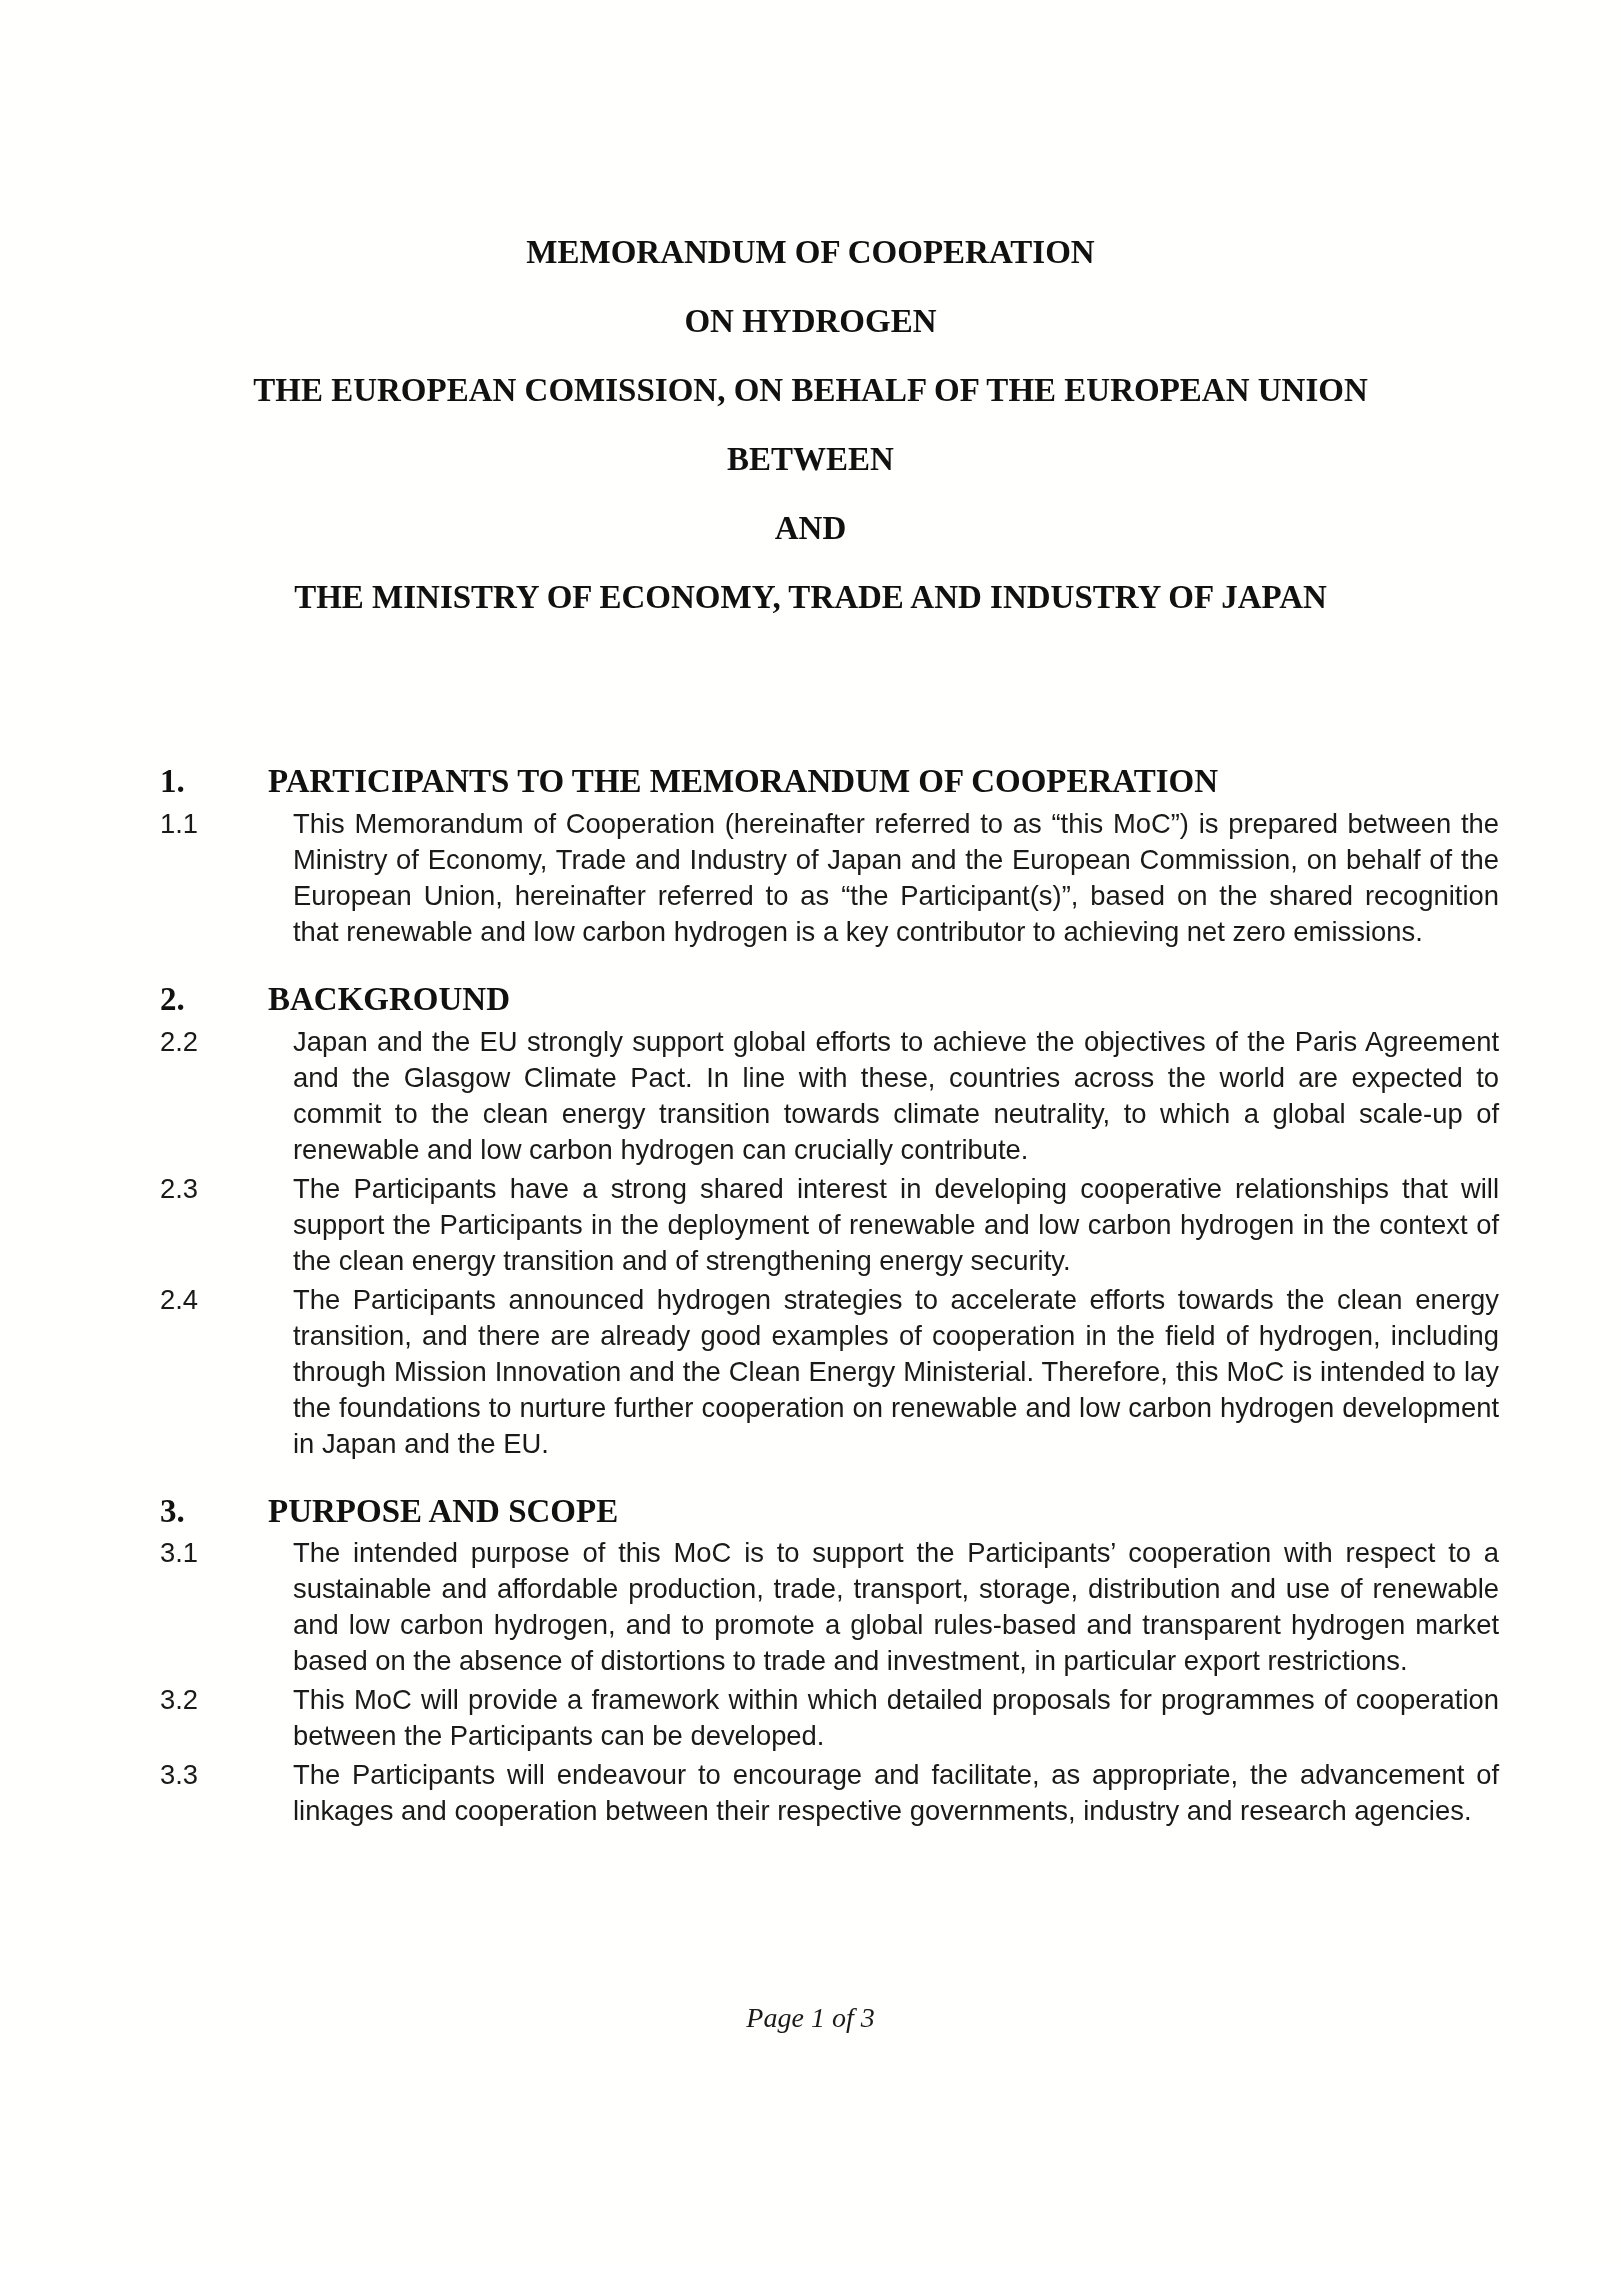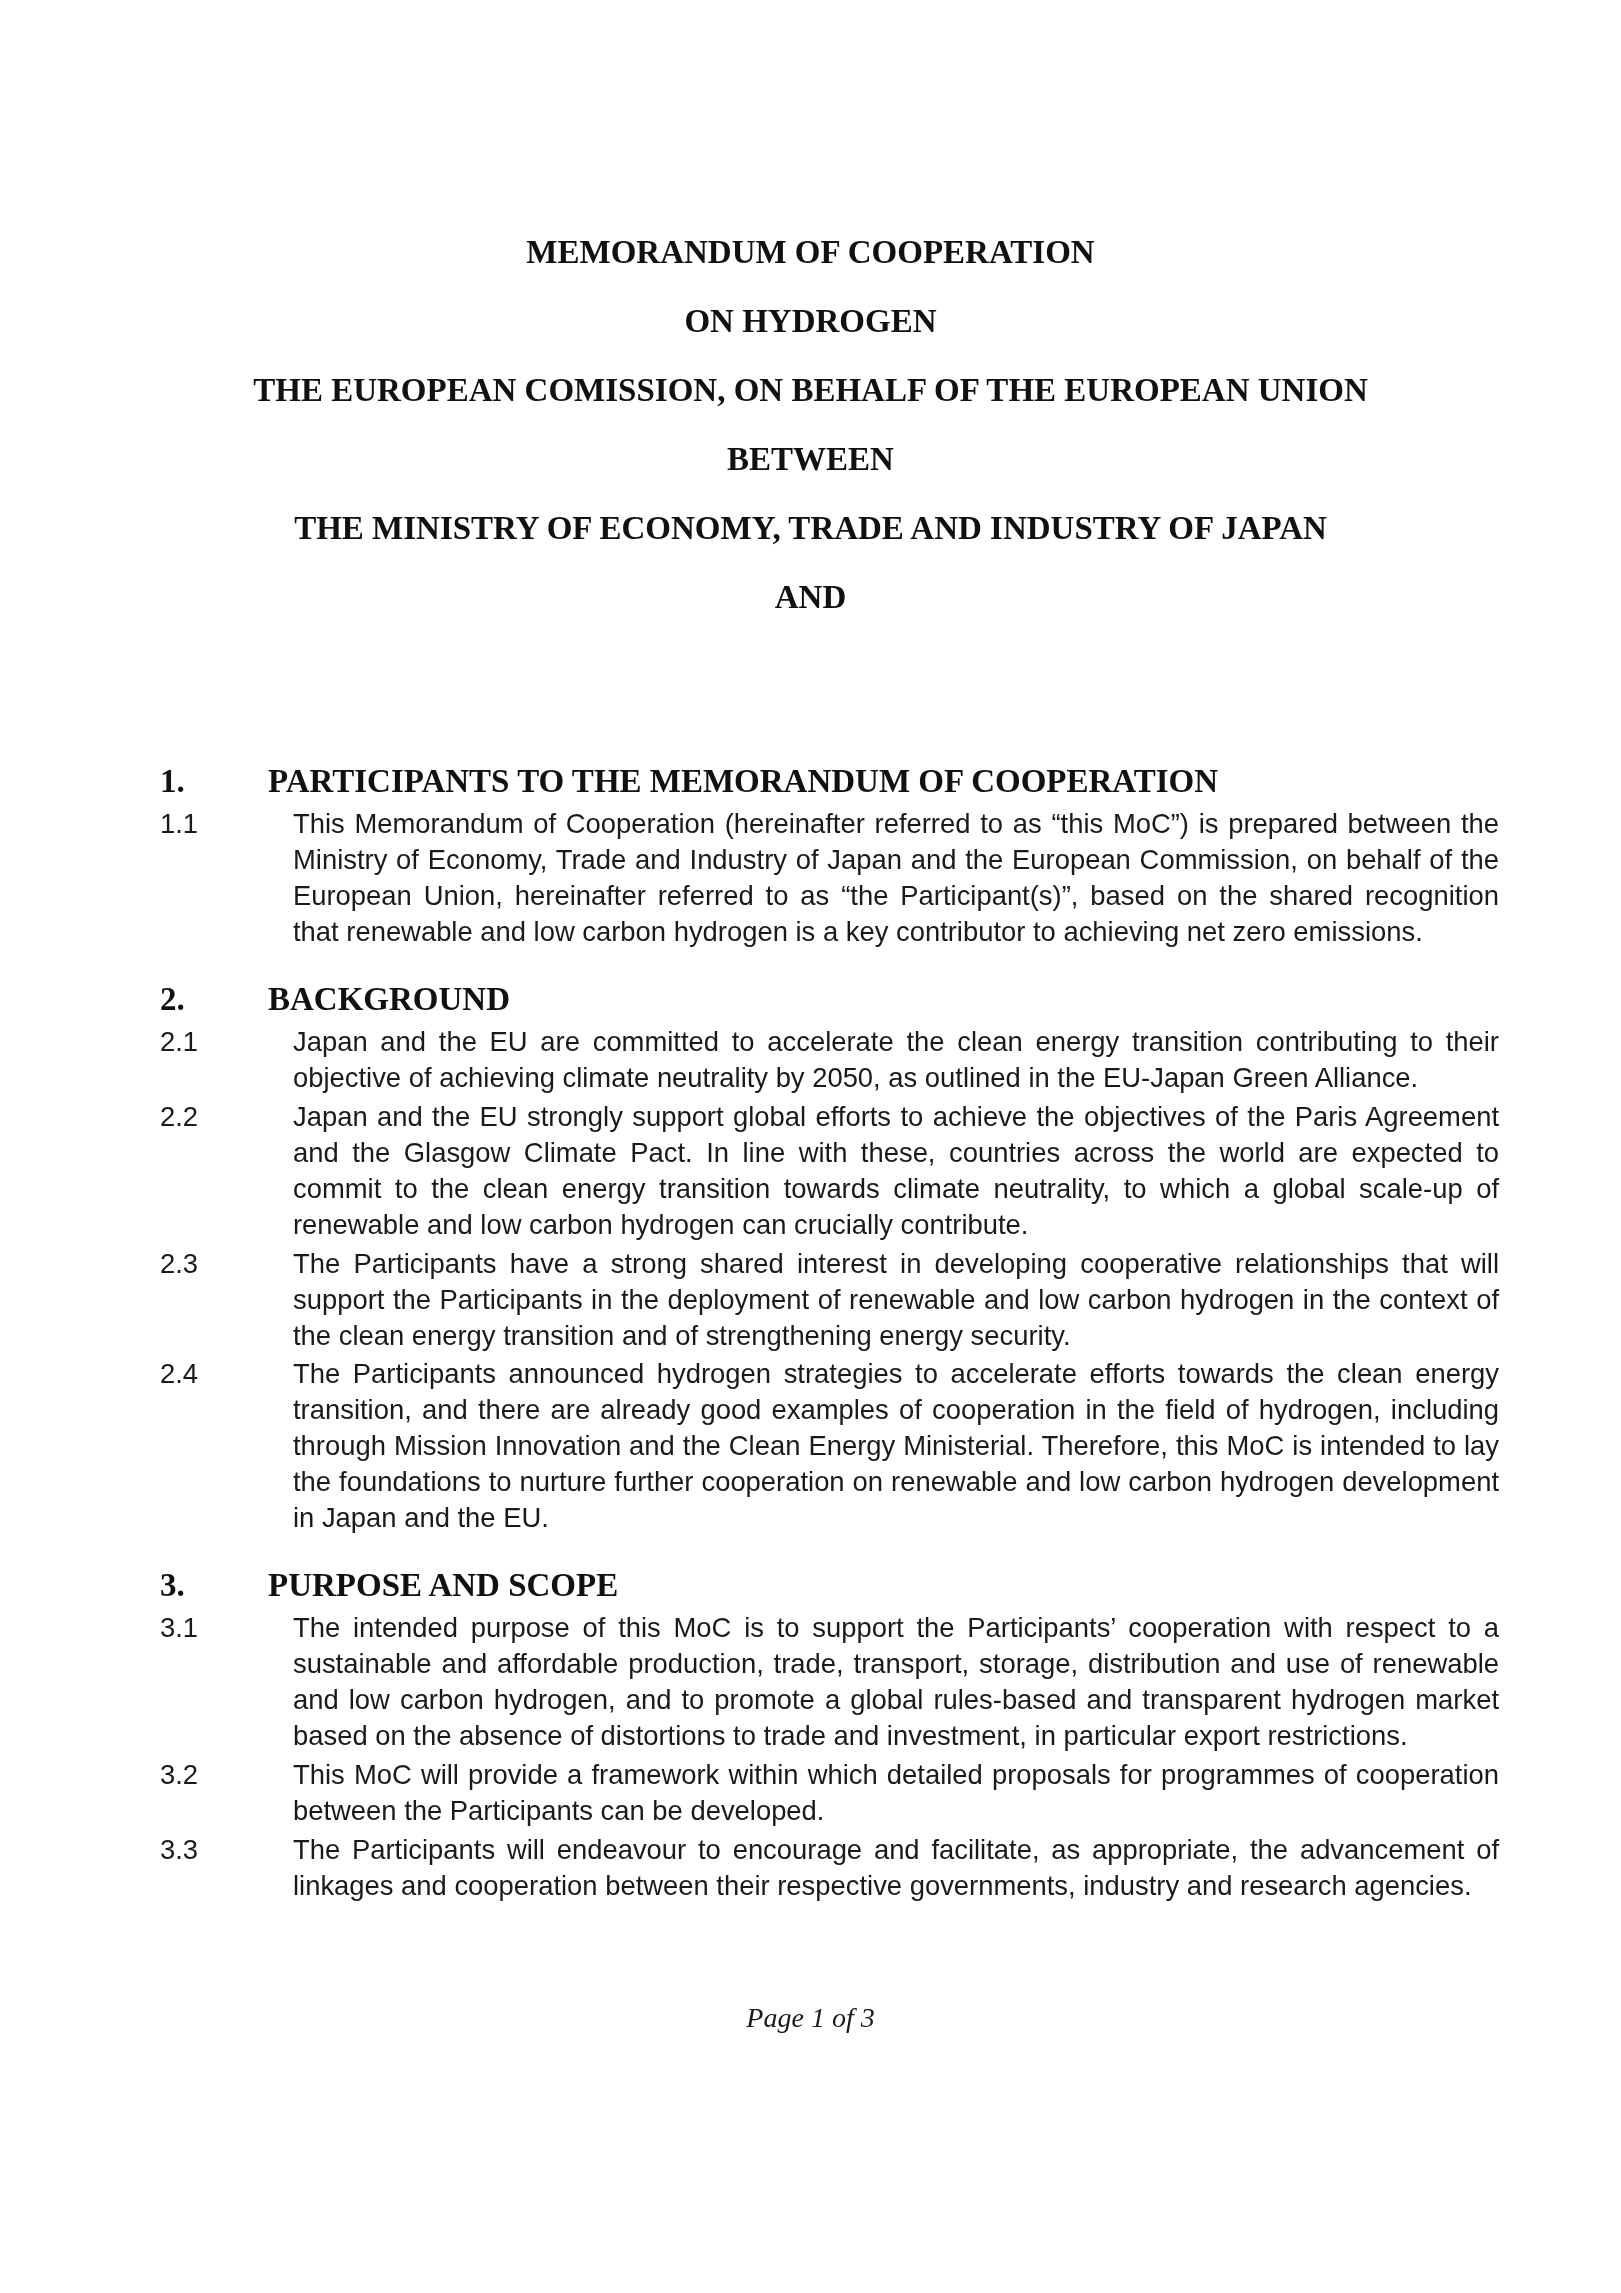--- a/index.html
+++ b/index.html
@@ -87,45 +87,41 @@
 </head>
 <body>
 
 <div class="page">
 
   <header class="title-block">
     <div class="title-line">MEMORANDUM OF COOPERATION</div>
     <div class="title-line">ON HYDROGEN</div>
     <div class="title-line">THE EUROPEAN COMISSION, ON BEHALF OF THE EUROPEAN UNION</div>
     <div class="title-line">BETWEEN</div>
+    <div class="title-line">AND</div>
     <div class="title-line">THE MINISTRY OF ECONOMY, TRADE AND INDUSTRY OF JAPAN</div>
-    <div class="title-line">AND</div>
   </header>
 
   <main class="content">
 
     <section class="doc-section first">
       <div class="section-heading">
         <span class="section-num">1.</span>
         <h2>PARTICIPANTS TO THE MEMORANDUM OF COOPERATION</h2>
       </div>
       <div class="clause">
         <span class="clause-num">1.1</span>
         <p class="clause-text">This Memorandum of Cooperation (hereinafter referred to as “this MoC”) is prepared between the Ministry of Economy, Trade and Industry of Japan and the European Commission, on behalf of the European Union, hereinafter referred to as “the Participant(s)”, based on the shared recognition that renewable and low carbon hydrogen is a key contributor to achieving net zero emissions.</p>
       </div>
     </section>
 
     <section class="doc-section">
       <div class="section-heading">
         <span class="section-num">2.</span>
         <h2>BACKGROUND</h2>
-      </div>
-      <div class="clause">
-        <span class="clause-num">2.1</span>
-        <p class="clause-text">Japan and the EU are committed to accelerate the clean energy transition contributing to their objective of achieving climate neutrality  by 2050, as outlined in the EU-Japan Green Alliance.</p>
       </div>
       <div class="clause">
         <span class="clause-num">2.2</span>
         <p class="clause-text">Japan and the EU strongly support global efforts to achieve the objectives of the Paris  Agreement and the Glasgow Climate Pact. In line with these, countries across the world are expected to commit to the clean energy transition towards climate neutrality, to which a global scale-up of renewable and low carbon hydrogen can crucially contribute.</p>
       </div>
       <div class="clause">
         <span class="clause-num">2.3</span>
         <p class="clause-text">The Participants have a strong shared interest in developing cooperative relationships that will support the Participants in the deployment of renewable and low carbon hydrogen in the context of the clean energy transition and of strengthening energy security.</p>
       </div>
       <div class="clause">

